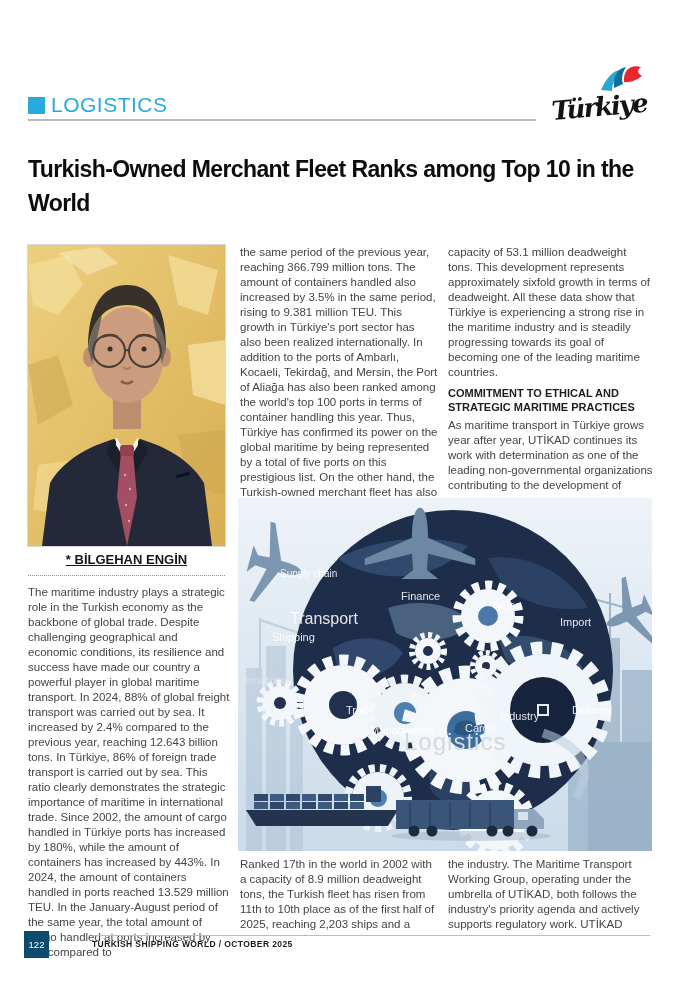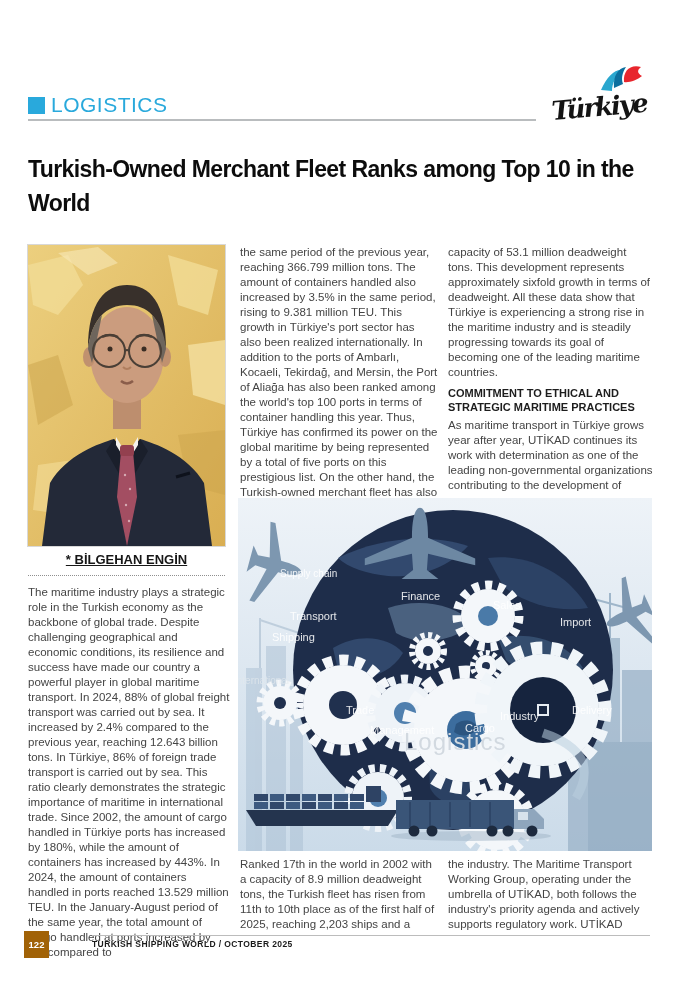--- a/index.html
+++ b/index.html
@@ -45,37 +45,37 @@
   .caption-dots{position:absolute;left:28px;top:567px;width:197px;border-bottom:1.5px dotted #8f8f8f;}
   
   .illustration{position:absolute;left:238px;top:490px;width:414px;height:353px;overflow:hidden;padding-left:17px;}
   .illustration svg{position:absolute;left:0;top:0;}
   .lbl{position:absolute;font-size:10px;color:rgba(255,255,255,.88);white-space:nowrap;}
   .lbl-dark{color:rgba(225,232,238,.75);}
   .l-supply{left:42px;top:70px;}
   .l-finance{left:163px;top:92px;font-size:11px;}
   .l-sales{left:255px;top:101px;font-size:11px;}
   .l-import{left:322px;top:118px;font-size:11px;}
-  .l-transport{left:52px;top:112px;font-size:11px;text-align:center;}
+  .l-transport{left:52px;top:112px;font-size:16px;text-align:center;}
   .l-shipping{left:34px;top:133px;font-size:11px;}
   .l-intl{left:-4px;top:177px;}
   .l-trade{left:108px;top:206px;font-size:11px;}
   .l-management{left:132px;top:226px;font-size:11px;}
   .l-cargo{left:227px;top:224px;font-size:11px;}
   .l-industry{left:262px;top:212px;font-size:11px;}
   .l-delivery{left:334px;top:206px;font-size:11px;text-align:center;}
   .l-logistics{
     left:166px;top:230px;font-size:24px;color:#d2d9e0;letter-spacing:1px;
     font-weight:400;
   }
   
   .footer-rule{position:absolute;left:92px;top:927px;width:558px;height:1px;background:#bcbcbc;}
   .page-badge{
-    position:absolute;left:24px;top:923px;width:25px;height:27px;background:#a16207;
-    color:#ffffff;font-size:9.5px;font-weight:bold;display:flex;align-items:center;justify-content:center;
+    position:absolute;left:24px;top:923px;width:25px;height:27px;background:#0c4a6e;
+    color:#ffffff;font-size:9.5px;font-weight:normal;display:flex;align-items:center;justify-content:center;
   }
   .footer-journal{
     position:absolute;left:92px;top:931px;width:558px;
     font-size:8.5px;font-weight:bold;color:#1a1a1a;letter-spacing:.4px;
   }
 </style>
 </head>
 <body>
 
 <div class="page">

